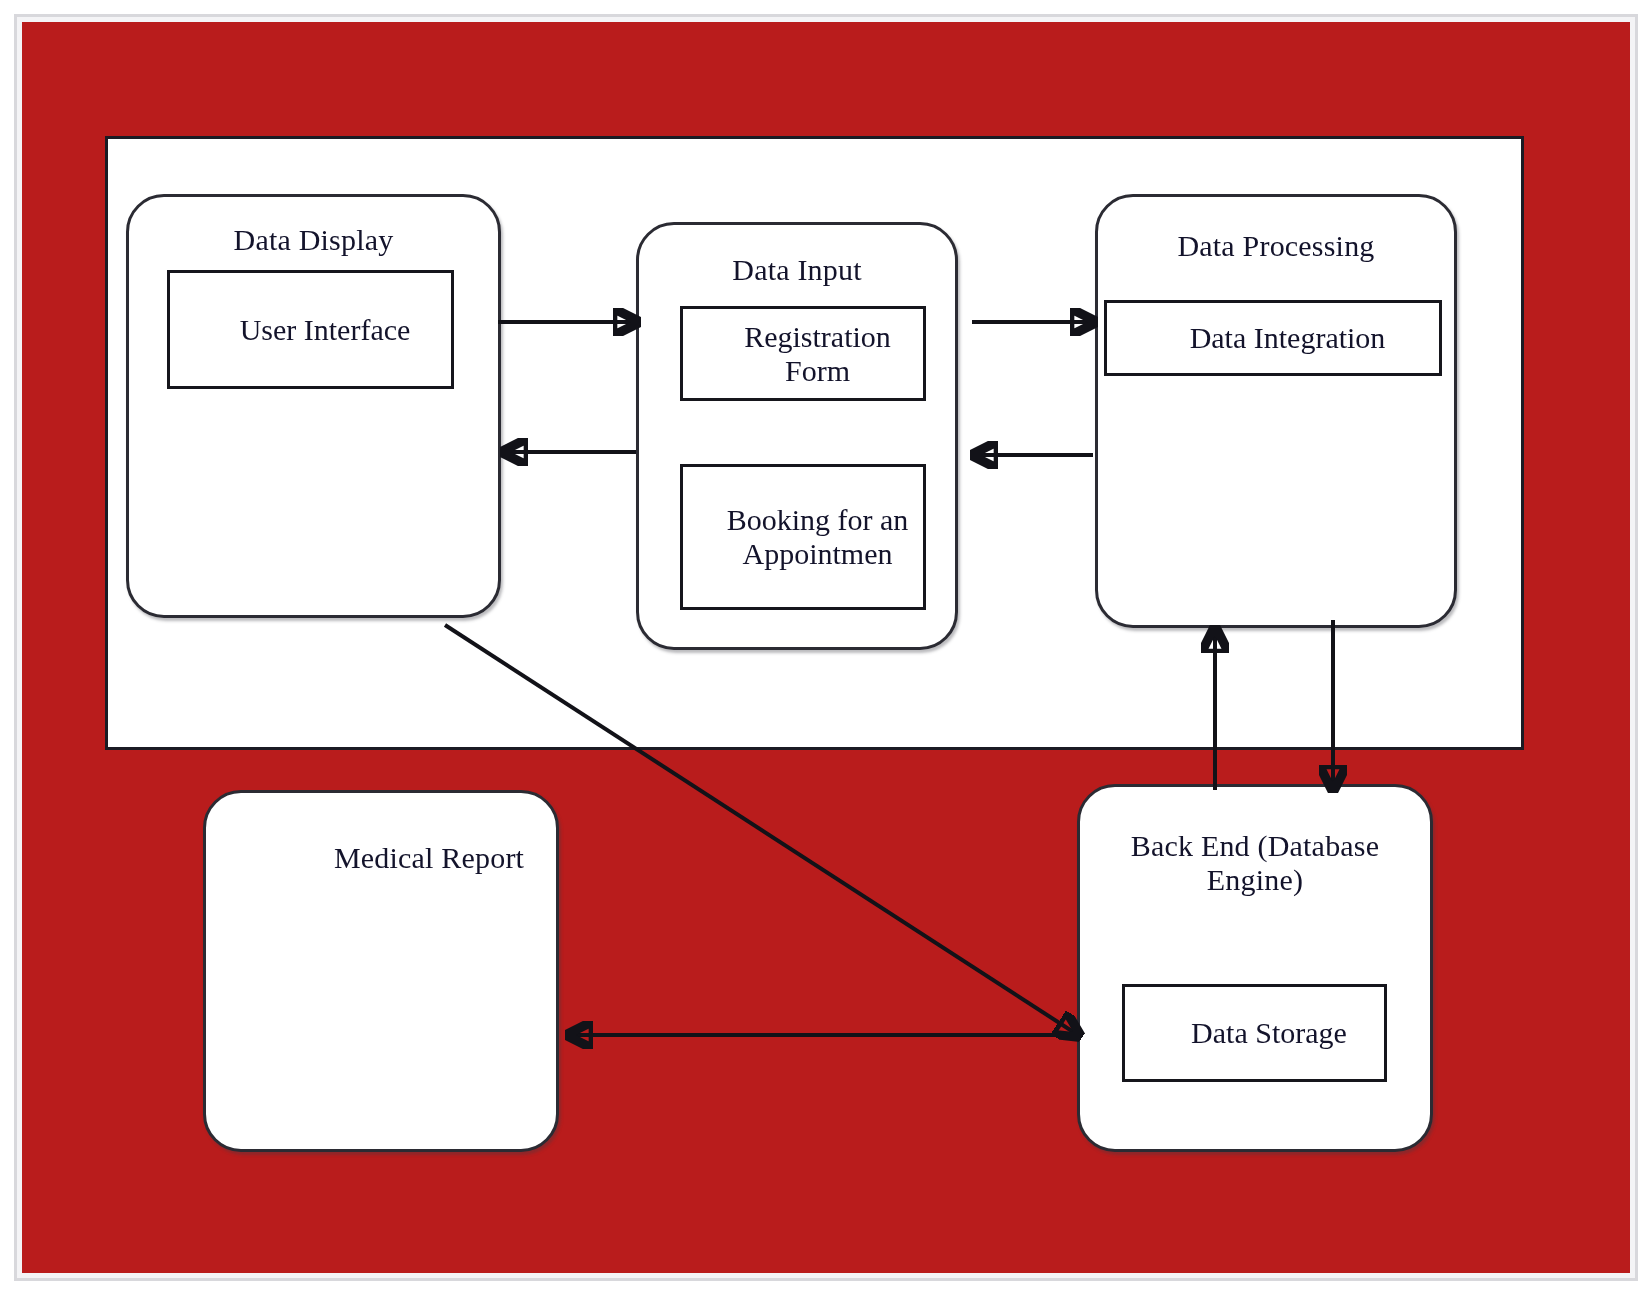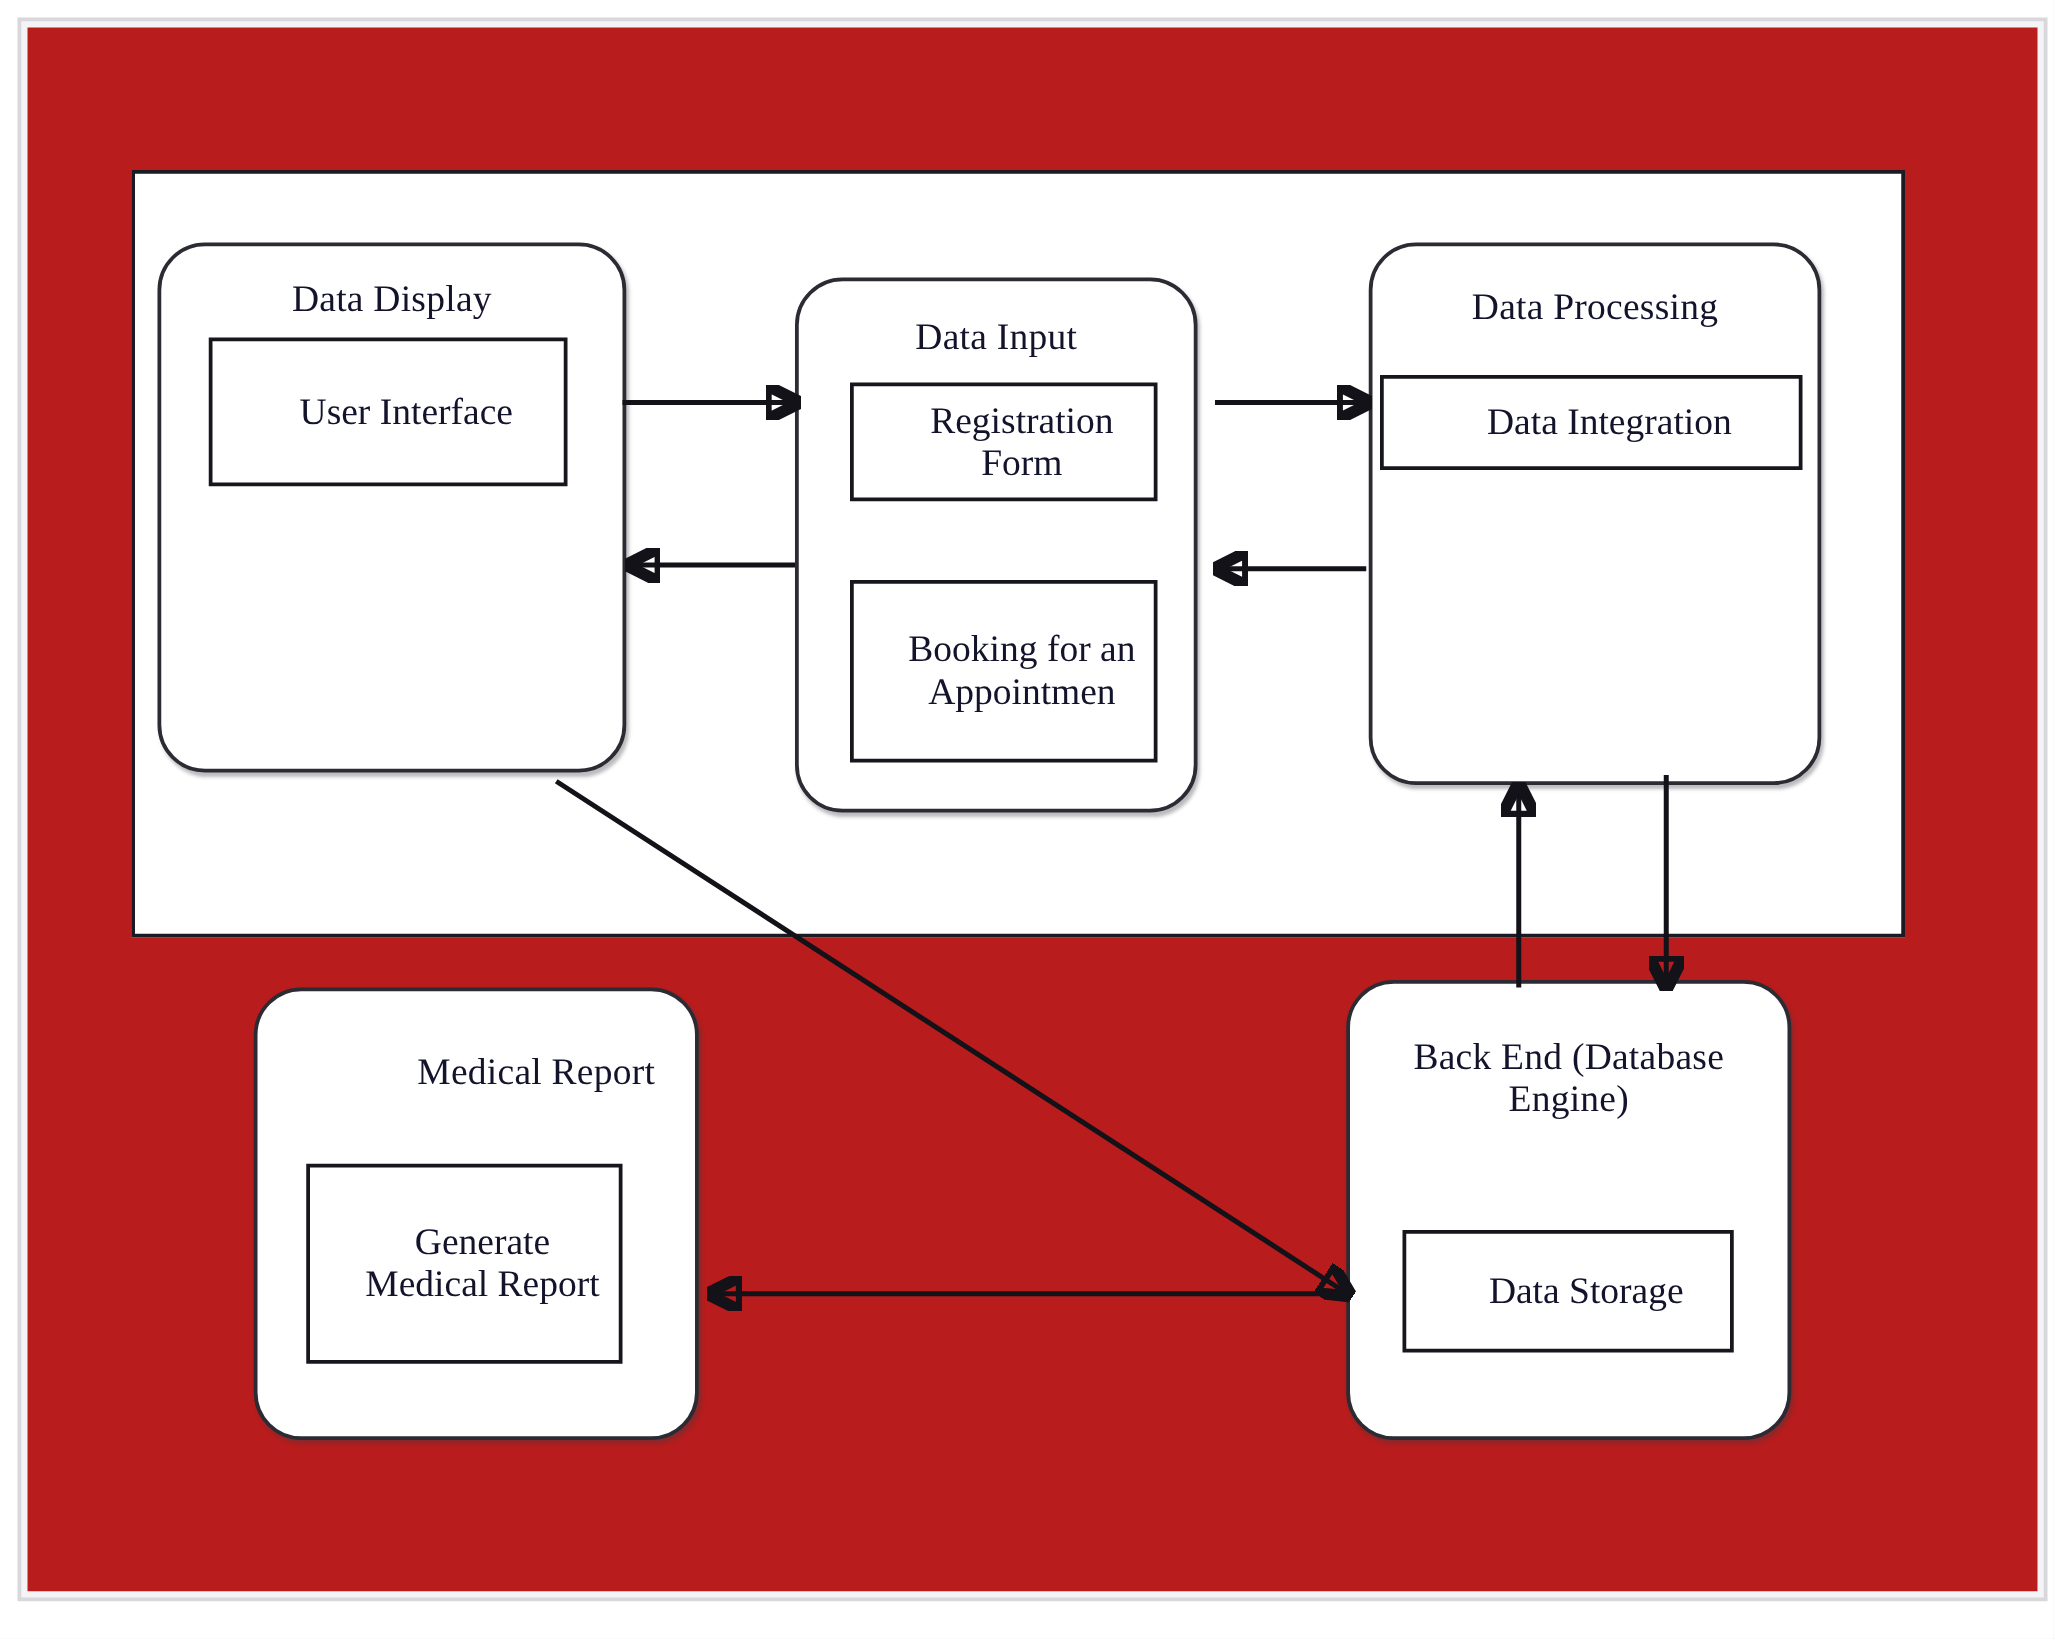--- a/index.html
+++ b/index.html
@@ -123,23 +123,20 @@
     <div class="group" style="left:1073px; top:172px; width:362px; height:434px;">
       <div class="group-title" style="top:32px;">Data Processing</div>
     </div>
     <div class="cell" style="left:1082px; top:278px; width:338px; height:76px;">
       <span>Data Integration</span>
     </div>
 
     <div class="group" style="left:181px; top:768px; width:356px; height:362px;">
       <div class="group-title" style="top:48px;padding-left:48px;">Medical Report</div>
     </div>
-    <div class="cell" style="left:223px; top:909px; width:253px; height:160px;">
-      <span>Generate Medical Report</span>
-    </div>
 
     <div class="group" style="left:1055px; top:762px; width:356px; height:368px;">
       <div class="group-title" style="top:42px; padding:0 38px; width:auto;">Back End (Database Engine)</div>
     </div>
     <div class="cell" style="left:1100px; top:962px; width:265px; height:98px;">
       <span>Data Storage</span>
     </div>
 
   </div>
 

